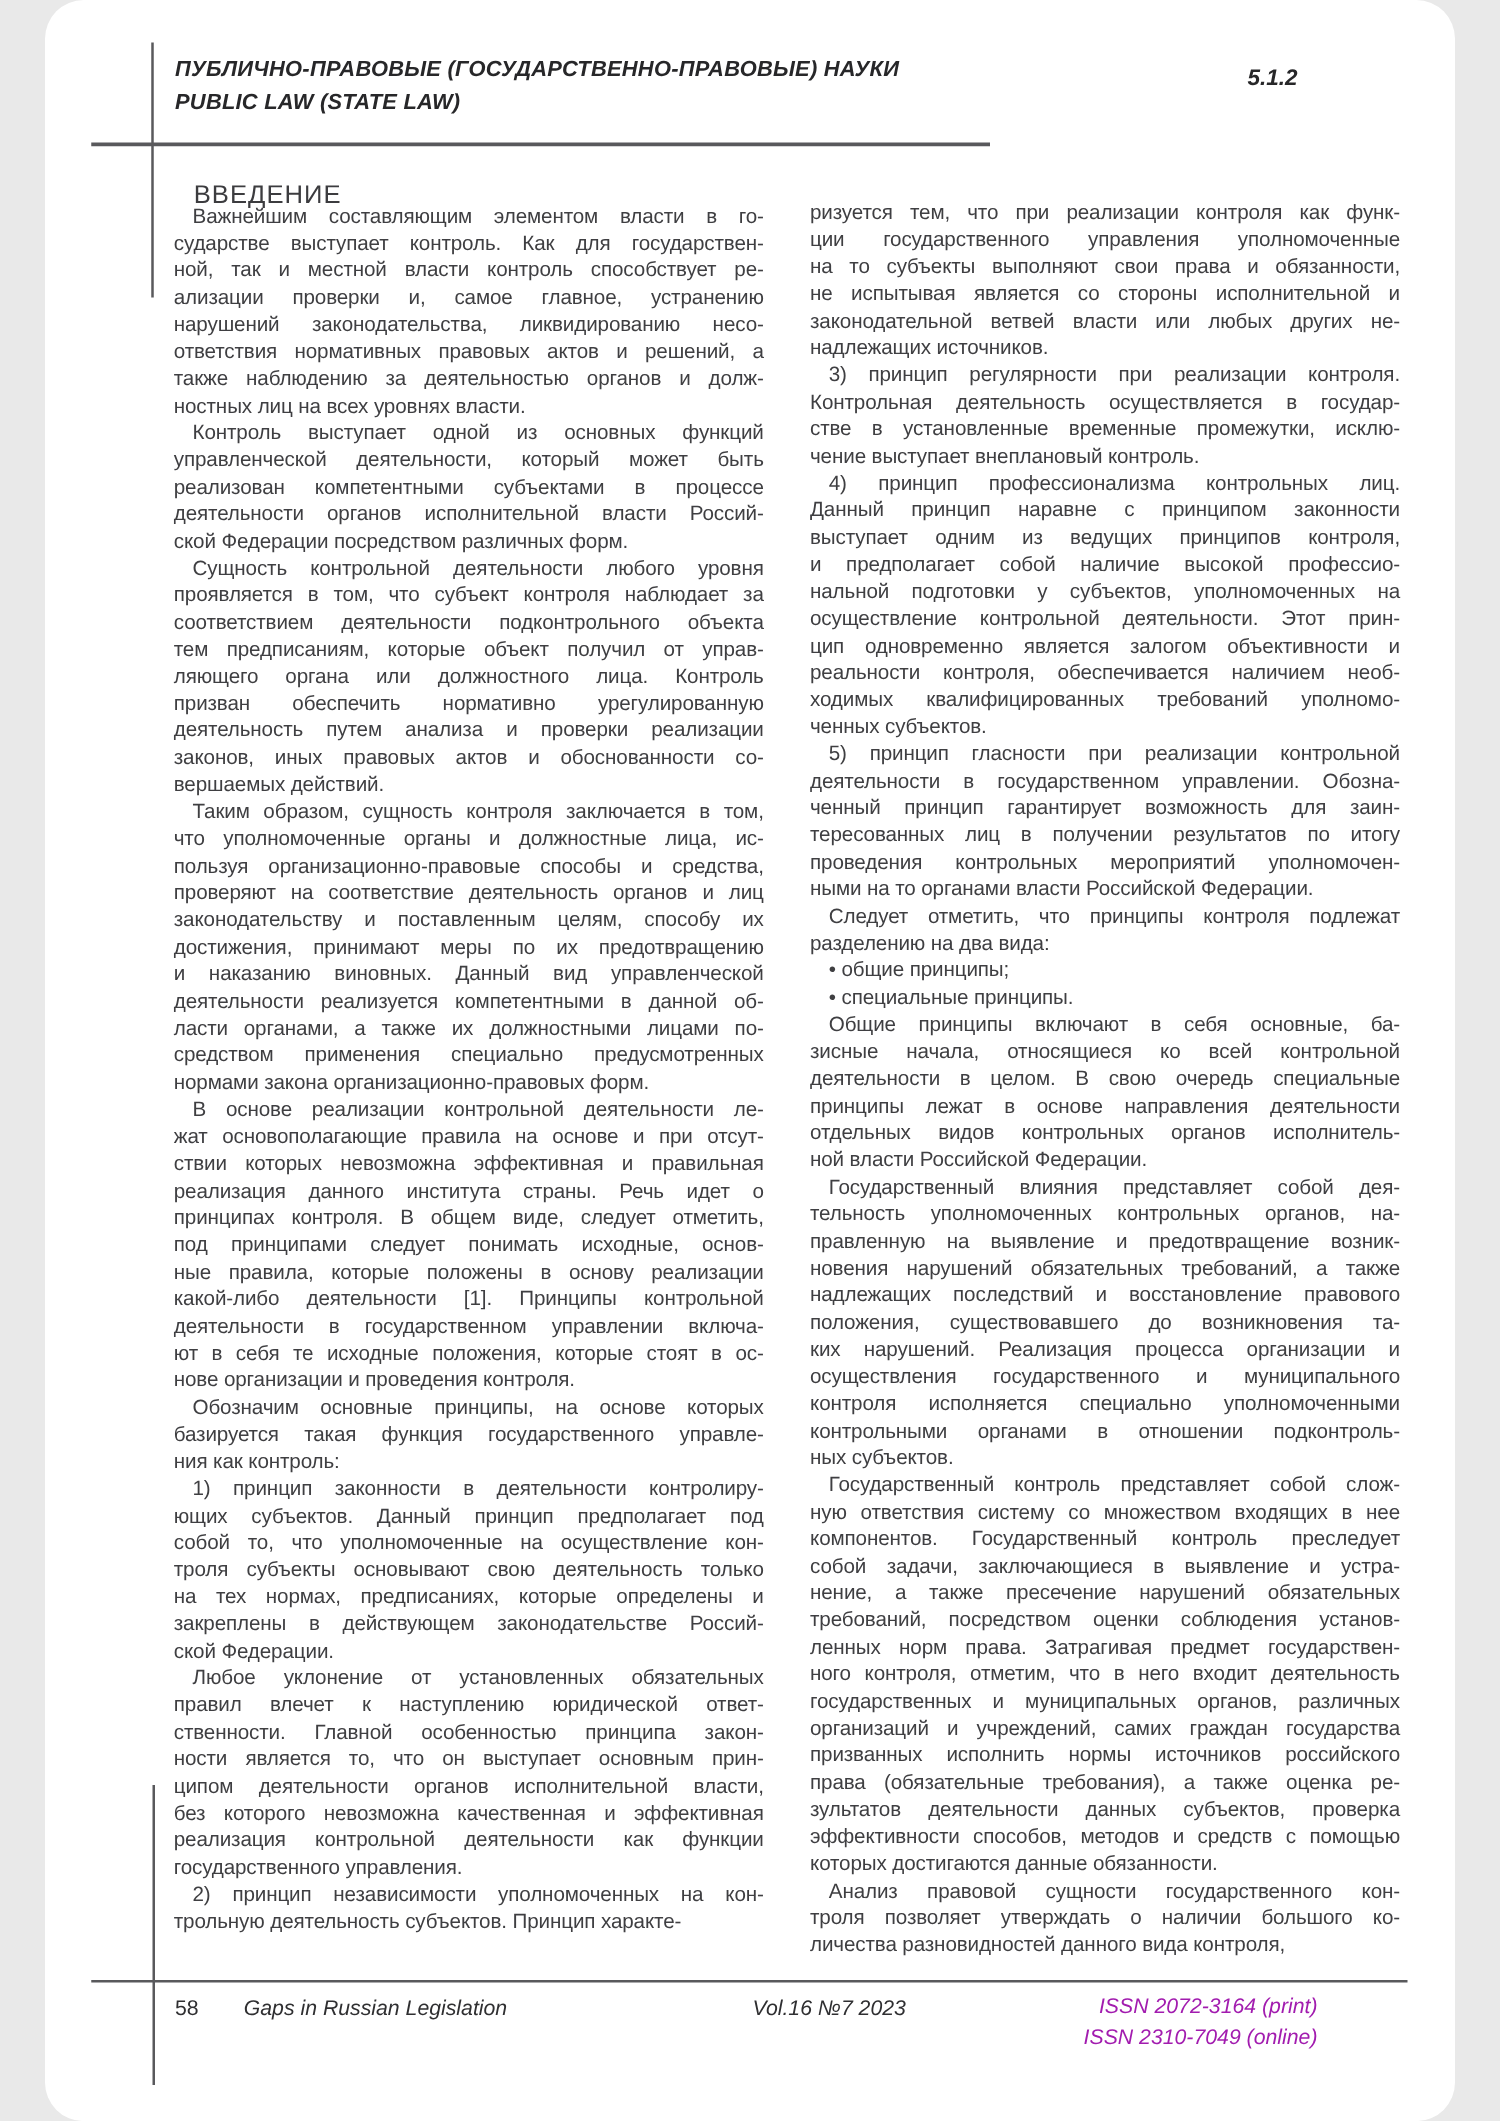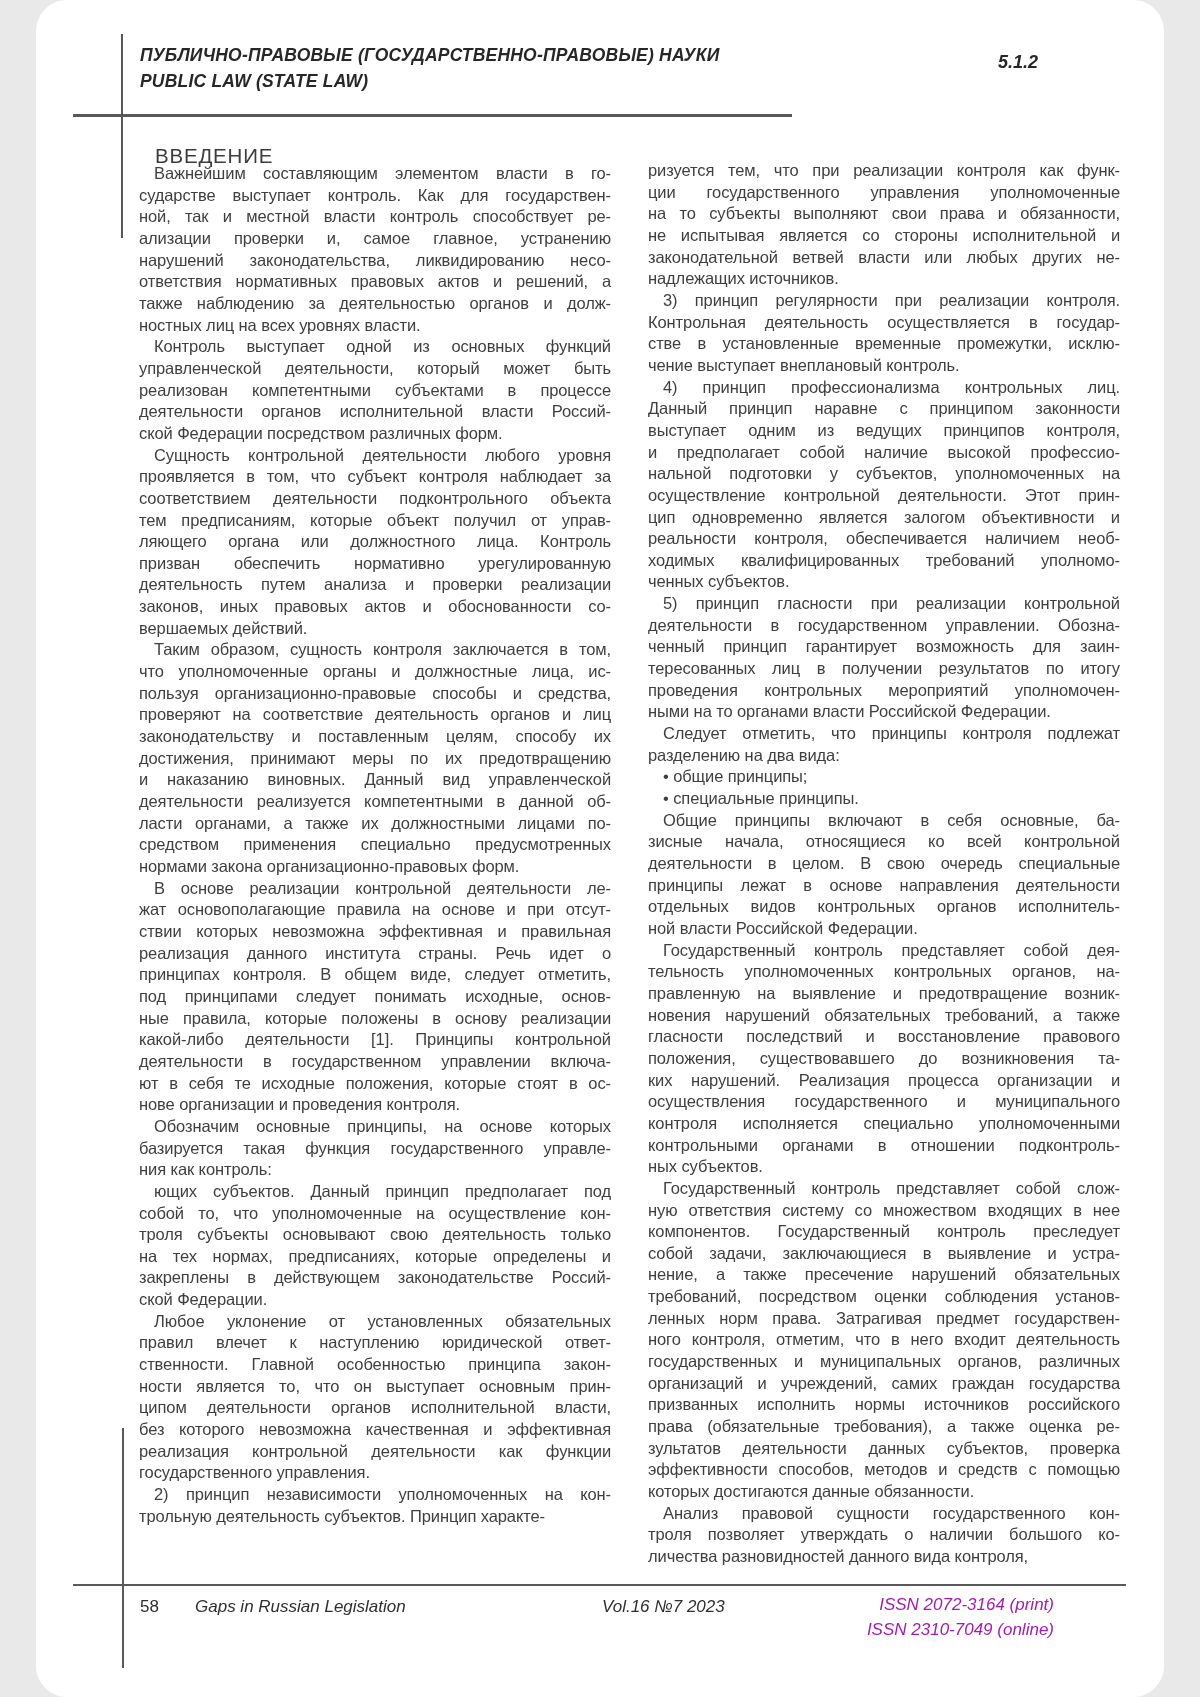--- a/index.html
+++ b/index.html
@@ -128,20 +128,21 @@
           <div>деятельности в государственном управлении включа-</div>
           <div>ют в себя те исходные положения, которые стоят в ос-</div>
           <div>нове организации и проведения контроля.</div>
         </div>
       <div class="para indent">
           <div>Обозначим основные принципы, на основе которых</div>
           <div>базируется такая функция государственного управле-</div>
           <div>ния как контроль:</div>
         </div>
       <div class="para indent">
+          <div>1) принцип законности в деятельности контролиру-</div>
           <div>ющих субъектов. Данный принцип предполагает под</div>
           <div>собой то, что уполномоченные на осуществление кон-</div>
           <div>троля субъекты основывают свою деятельность только</div>
           <div>на тех нормах, предписаниях, которые определены и</div>
           <div>закреплены в действующем законодательстве Россий-</div>
           <div>ской Федерации.</div>
         </div>
       <div class="para indent">
           <div>Любое уклонение от установленных обязательных</div>
           <div>правил влечет к наступлению юридической ответ-</div>
@@ -205,25 +206,25 @@
         </div>
       <div class="para indent">
           <div>Общие принципы включают в себя основные, ба-</div>
           <div>зисные начала, относящиеся ко всей контрольной</div>
           <div>деятельности в целом. В свою очередь специальные</div>
           <div>принципы лежат в основе направления деятельности</div>
           <div>отдельных видов контрольных органов исполнитель-</div>
           <div>ной власти Российской Федерации.</div>
         </div>
       <div class="para indent">
-          <div>Государственный контроль представляет собой дея-</div>
+          <div>Государственный влияния представляет собой дея-</div>
           <div>тельность уполномоченных контрольных органов, на-</div>
           <div>правленную на выявление и предотвращение возник-</div>
           <div>новения нарушений обязательных требований, а также</div>
-          <div>гласности последствий и восстановление правового</div>
+          <div>надлежащих последствий и восстановление правового</div>
           <div>положения, существовавшего до возникновения та-</div>
           <div>ких нарушений. Реализация процесса организации и</div>
           <div>осуществления государственного и муниципального</div>
           <div>контроля исполняется специально уполномоченными</div>
           <div>контрольными органами в отношении подконтроль-</div>
           <div>ных субъектов.</div>
         </div>
       <div class="para indent">
           <div>Государственный контроль представляет собой слож-</div>
           <div>ную ответствия систему со множеством входящих в нее</div>

